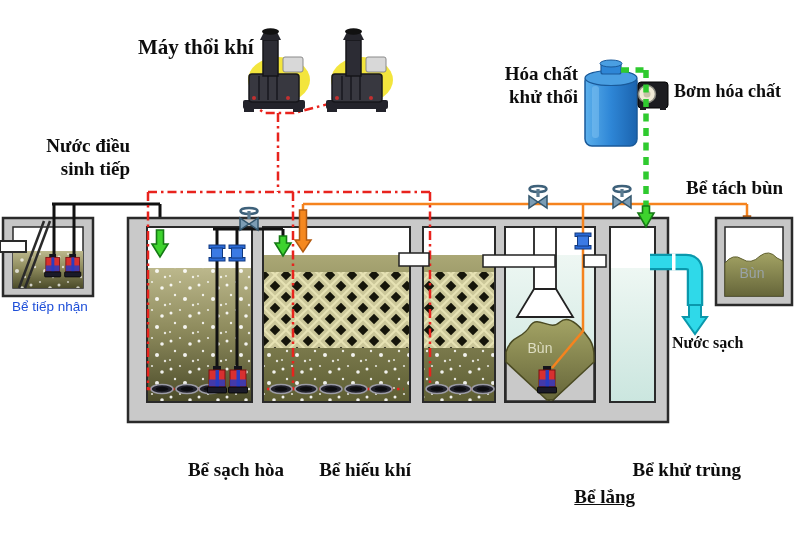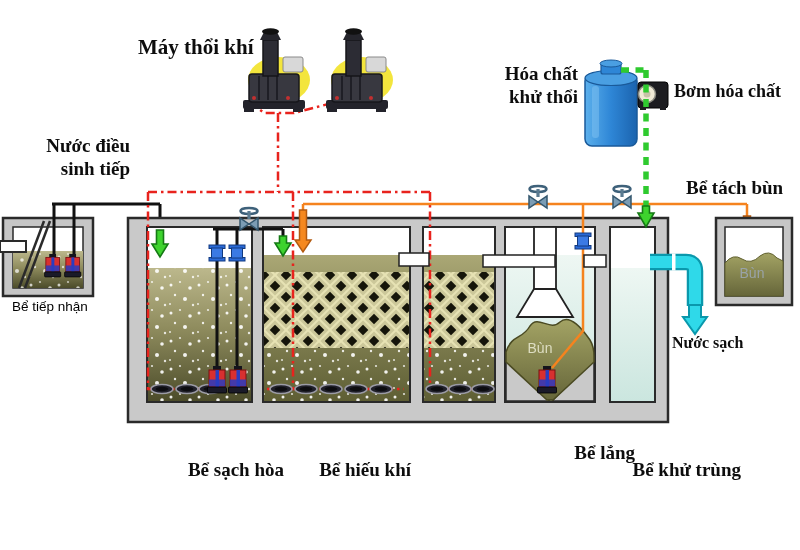--- a/index.html
+++ b/index.html
@@ -4,21 +4,21 @@
 <style>
   html,body{margin:0;padding:0;background:#ffffff;}
   #stage{position:relative;width:800px;height:550px;background:#ffffff;overflow:hidden;
          font-family:"Liberation Serif",serif;}
   #stage svg{position:absolute;left:0;top:0;}
   .lbl{position:absolute;font-family:"Liberation Serif",serif;font-weight:700;color:#0d0d0d;
        font-size:19px;line-height:23px;white-space:nowrap;}
   .lbl.big{font-size:21px;}
   .lbl.center{text-align:right;white-space:normal;}
   .sm{position:absolute;font-family:"Liberation Sans",sans-serif;font-weight:400;
-      color:#000000;font-size:13.5px;white-space:nowrap;}
+      color:#1d4ed8;font-size:13.5px;white-space:nowrap;}
   .wm{position:absolute;font-family:"Liberation Sans",sans-serif;font-size:14px;
       white-space:nowrap;}
 </style>
 </head>
 <body>
 
 <div id="stage">
 
 <svg width="800" height="550" viewBox="0 0 800 550">
   <defs>
@@ -266,16 +266,16 @@
   <div>Nước sạch</div>
 </div>
 
 <div class="sm" style="left:12px;top:299px;">Bể tiếp nhận</div>
 
 <div class="wm" style="left:516px;top:340px;width:48px;text-align:center;color:#ddddc2;">Bùn</div>
 <div class="wm" style="left:730px;top:265px;width:44px;text-align:center;color:#99a3a7;">Bùn</div>
 
 <div class="lbl center" style="left:134px;top:458px;width:150px;">Bể sạch hòa</div>
 <div class="lbl center" style="left:261px;top:458px;width:150px;">Bể hiếu khí</div>
-<div class="lbl center" style="left:485px;top:441px;width:150px;">Bể lắng</div>
+<div class="lbl center" style="left:485px;top:485px;width:150px;text-decoration:underline;">Bể lắng</div>
 <div class="lbl center" style="left:591px;top:458px;width:150px;">Bể khử trùng</div>
 
 </div>
 
 </body></html>

